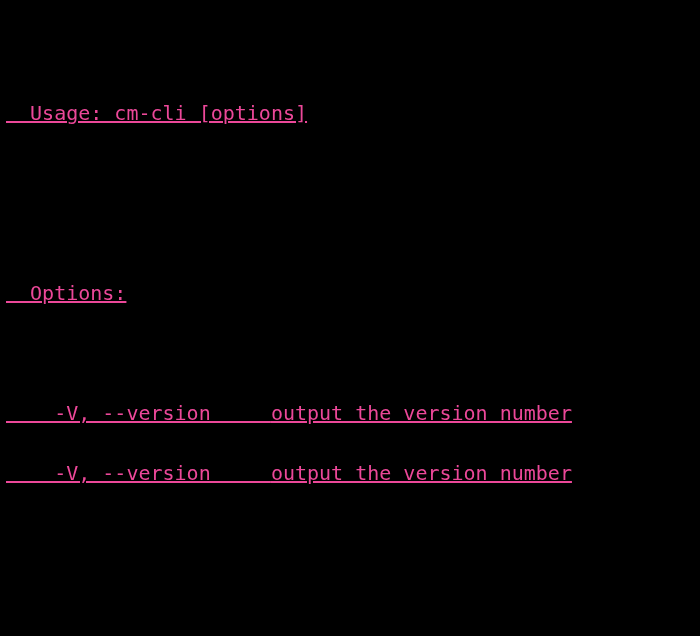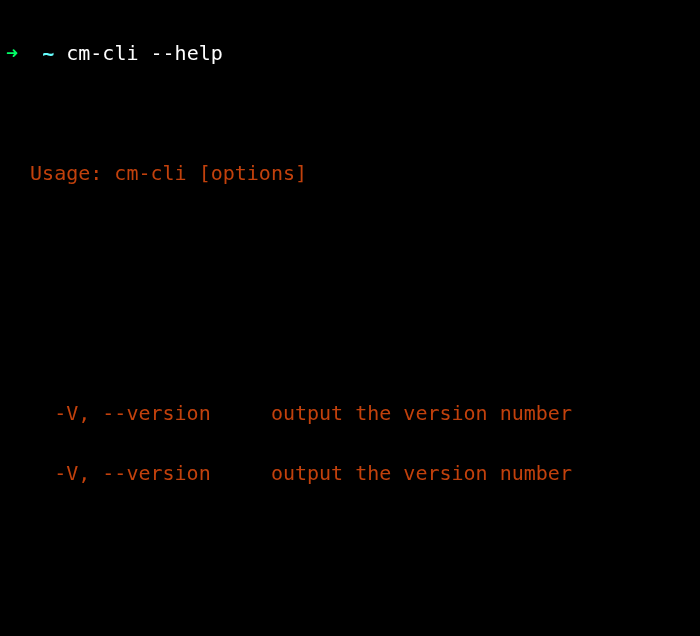--- a/index.html
+++ b/index.html
@@ -14,32 +14,32 @@
     height: 636px;
     overflow: hidden;
   }
   .terminal {
     padding: 8px 6px;
     white-space: pre;
   }
   .arrow { color: #00ff66; font-weight: bold; }
   .tilde { color: #66ffff; font-weight: bold; }
   .cmd   { color: #ffffff; }
-  .out   { color: #c2410c; }
+  .out   { color: #ec4899; text-decoration: underline; }
   .prompt-line { }
 </style>
 </head>
 <body>
 
 <div class="terminal">
-<div class="prompt-line"><span class="arrow">➜</span>  <span class="tilde">~</span> <span class="cmd">cm-cli --help</span></div>
 <div> </div>
 <div class="out">  Usage: cm-cli [options]</div>
 <div> </div>
 <div> </div>
+<div class="out">  Options:</div>
 <div> </div>
 <div class="out"><span>    -V, --version     </span><span>output the version number</span></div>
 <div class="out"><span>    -V, --version     </span><span>output the version number</span></div>
 
 
 
 
 
 
 

